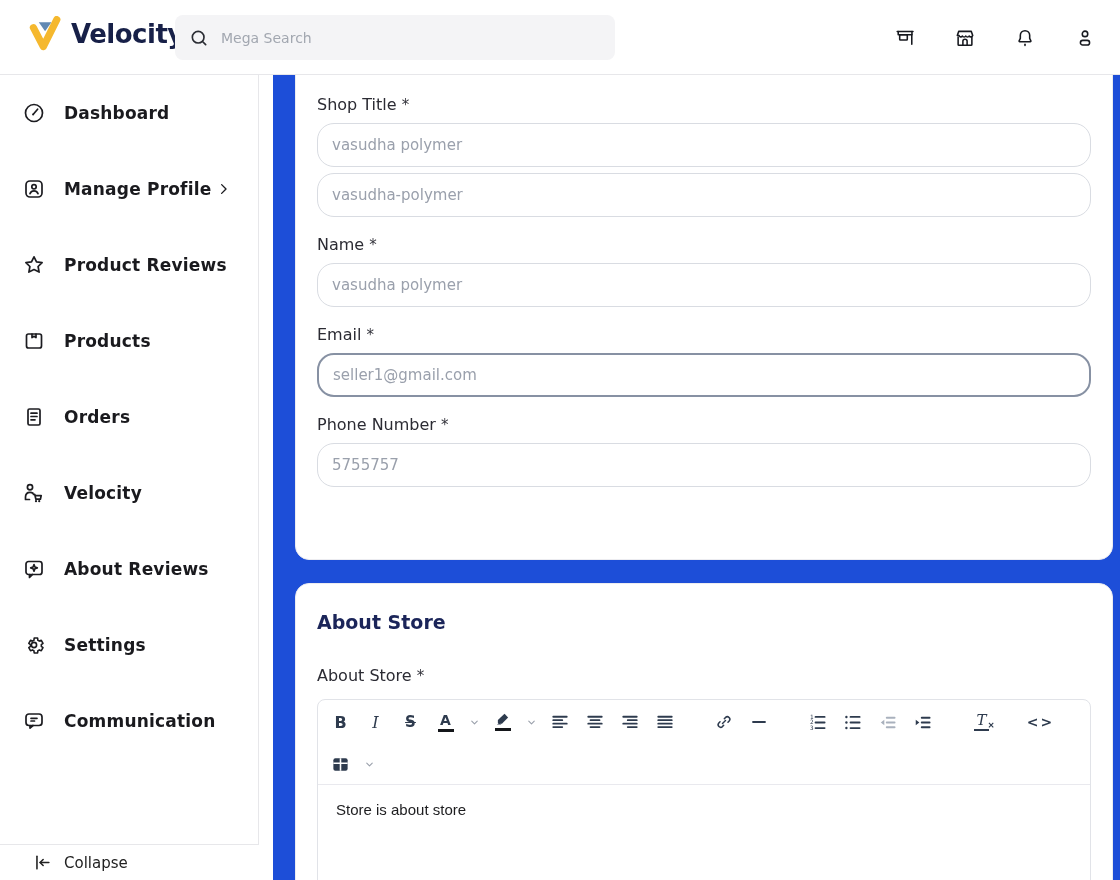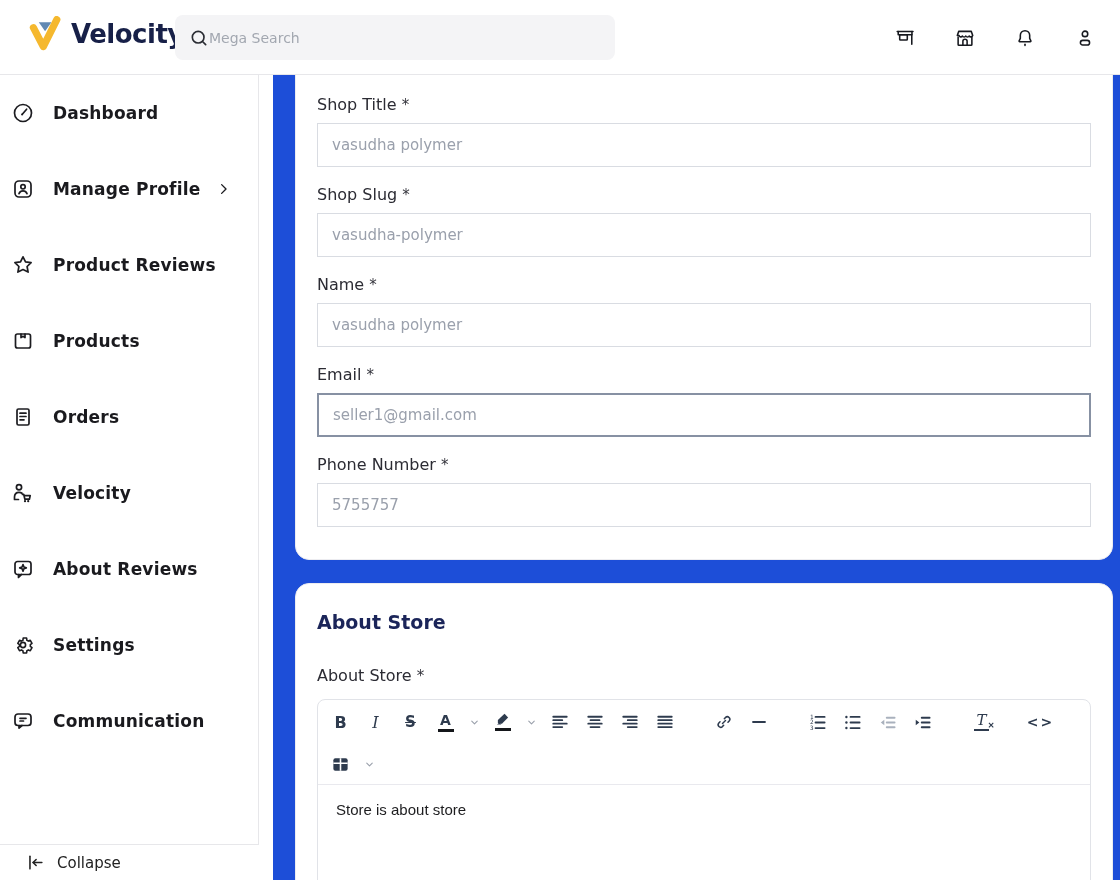--- a/index.html
+++ b/index.html
@@ -2,45 +2,45 @@
 <html><head>
 <meta charset="utf-8">
 <style>
   * { margin:0; padding:0; box-sizing:border-box; }
   html,body { width:1120px; height:880px; background:#fff; font-family:"DejaVu Sans", sans-serif; overflow:hidden; }
 
   
   .header { position:absolute; left:0; top:0; width:1120px; height:75px; background:#fff; border-bottom:1px solid #e7e7ea; z-index:5; }
   .logo { position:absolute; left:28px; top:16px; display:flex; align-items:center; gap:7px; }
   .logo-text { font-size:26px; font-weight:800; color:#172048; letter-spacing:-0.5px; }
-  .search { position:absolute; left:175px; top:15px; width:440px; height:45px; background:#f4f4f6; border-radius:8px; display:flex; align-items:center; padding:0 14px; }
+  .search { position:absolute; left:175px; top:15px; width:440px; height:45px; background:#f4f4f6; border-radius:8px; display:flex; align-items:center; padding:0 14px; gap:12px; }
   .search input { border:none; outline:none; background:transparent; flex:1; font-size:14px; color:#3a3a40; font-family:"DejaVu Sans", sans-serif; }
   .search input::placeholder { color:#a2a7b0; }
   .hicons { position:absolute; right:24px; top:0; height:75px; display:flex; align-items:center; gap:38px; color:#17191f; }
   .hicon { width:22px; height:22px; cursor:pointer; }
 
   
   .sidebar { position:absolute; left:0; top:75px; width:259px; height:805px; background:#fff; border-right:1px solid #e7e7ea; }
-  .side-item { position:relative; height:76px; display:flex; align-items:center; padding-left:11px; gap:18px; cursor:pointer; color:#1c1c20; }
+  .side-item { position:relative; height:76px; display:flex; align-items:center; padding-left:22px; gap:18px; cursor:pointer; color:#1c1c20; }
   .side-item .lbl { font-size:17px; font-weight:600; color:#1a1a1e; letter-spacing:0.2px; }
   .side-item .chev { position:absolute; right:27px; top:50%; transform:translateY(-50%); }
-  .collapse-bar { position:absolute; left:0; bottom:0; width:259px; height:36px; border-top:1px solid #e7e7ea; display:flex; align-items:center; padding-left:26px; gap:12px; cursor:pointer; background:#fff; }
+  .collapse-bar { position:absolute; left:0; bottom:0; width:259px; height:36px; border-top:1px solid #e7e7ea; display:flex; align-items:center; padding-left:33px; gap:12px; cursor:pointer; background:#fff; }
   .collapse-bar .lbl { font-size:15px; font-weight:500; color:#222; }
 
   
   .main { position:absolute; left:273px; top:75px; width:861px; height:805px; overflow:hidden; background:#1d4ed8; }
   .card { position:absolute; left:22px; width:818px; background:#fff; border:1px solid #ececf0; border-radius:14px; padding:0 21px; }
   .card1 { top:-16px; height:501px; }
   .card2 { top:508px; height:420px; }
 
   .fld-label { font-size:16px; color:#2b2b33; line-height:24px; }
   .fld-label .req { margin-left:5px; font-size:15px; color:#35353d; }
   .fld-label.first { margin-top:33px; }
   .fld-label.next { margin-top:16px; }
-  .fld-input { display:block; width:100%; height:44px; margin-top:6px; border:1px solid #d9dce2; border-radius:0; padding:0 14px; font-size:15px; color:#9aa0ac; font-family:"DejaVu Sans", sans-serif; outline:none; background:#fff; }
+  .fld-input { display:block; width:100%; height:44px; margin-top:6px; border:1px solid #d9dce2; border-radius:17px; padding:0 14px; font-size:15px; color:#9aa0ac; font-family:"DejaVu Sans", sans-serif; outline:none; background:#fff; }
   .fld-input.focused { border:2px solid #8791a3; }
 
   .card-title { margin-top:24px; font-size:19px; line-height:28px; font-weight:700; color:#1b2559; }
   .about-label { margin-top:28px; }
 
   
   .editor { margin-top:11px; border:1px solid #e1e3e8; border-radius:8px 8px 0 0; height:400px; background:#fff; }
   .tb-row1 { display:flex; align-items:center; height:44px; padding:0 9px; }
   .tb-row2 { display:flex; align-items:center; height:40px; padding:0 9px; }
   .tb-btn { width:27px; height:27px; display:flex; align-items:center; justify-content:center; border-radius:4px; color:#2e3b4e; cursor:pointer; flex:none; margin-right:8px; }
@@ -232,23 +232,20 @@
 </div>
 
 <div class="main">
 
   <div class="card card1">
     <div class="fld-label first">
       <span>Shop Title</span><span class="req">*</span>
     </div>
     <input class="fld-input" value="vasudha polymer" style="">
 
-    <div class="fld-label next">
-      <span>Shop Slug</span><span class="req">*</span>
-    </div>
     <input class="fld-input" value="vasudha-polymer" style="">
 
     <div class="fld-label next">
       <span>Name</span><span class="req">*</span>
     </div>
     <input class="fld-input" value="vasudha polymer" style="">
 
     <div class="fld-label next">
       <span>Email</span><span class="req">*</span>
     </div>

